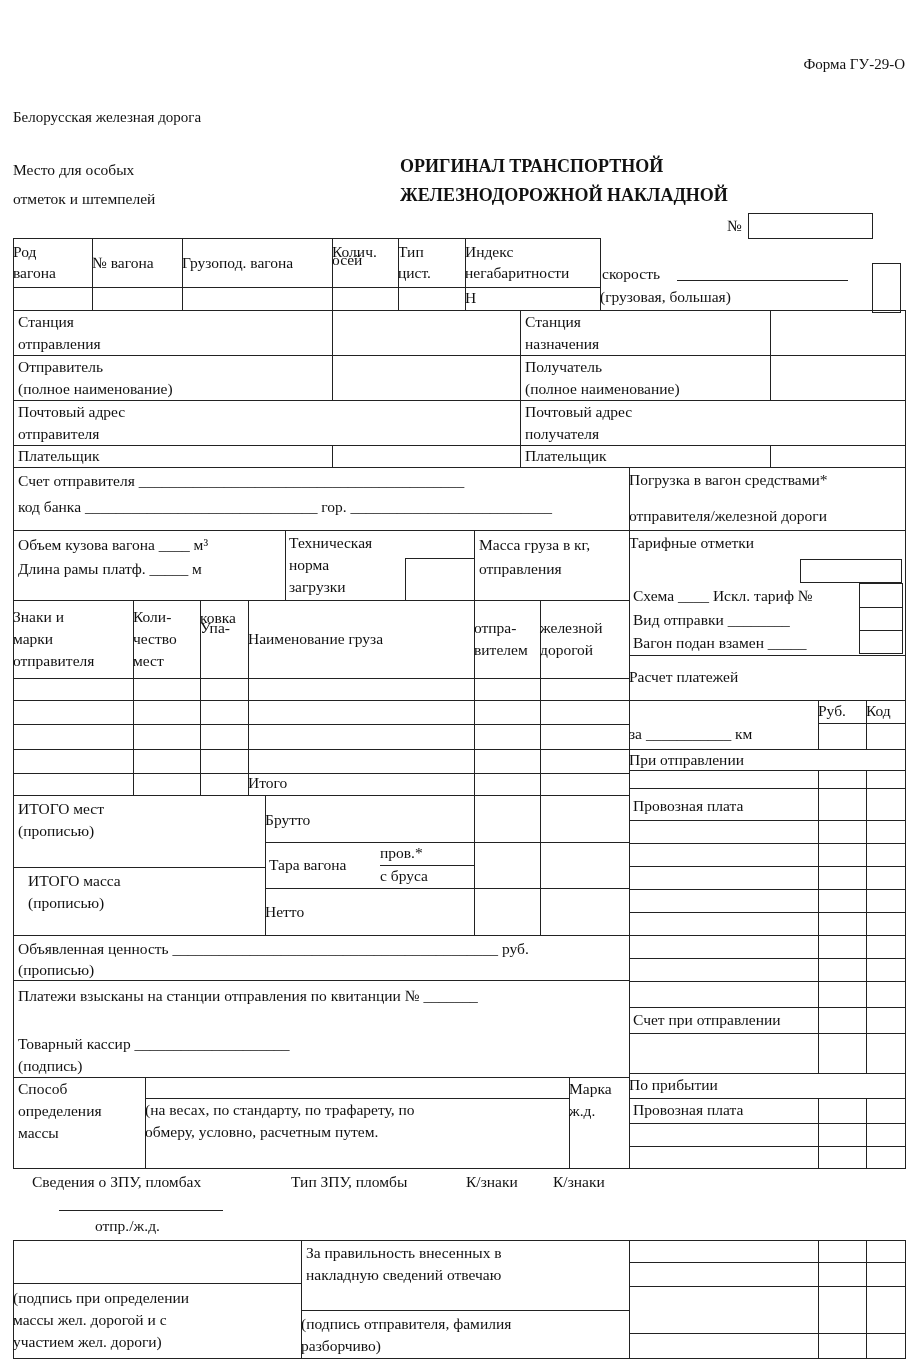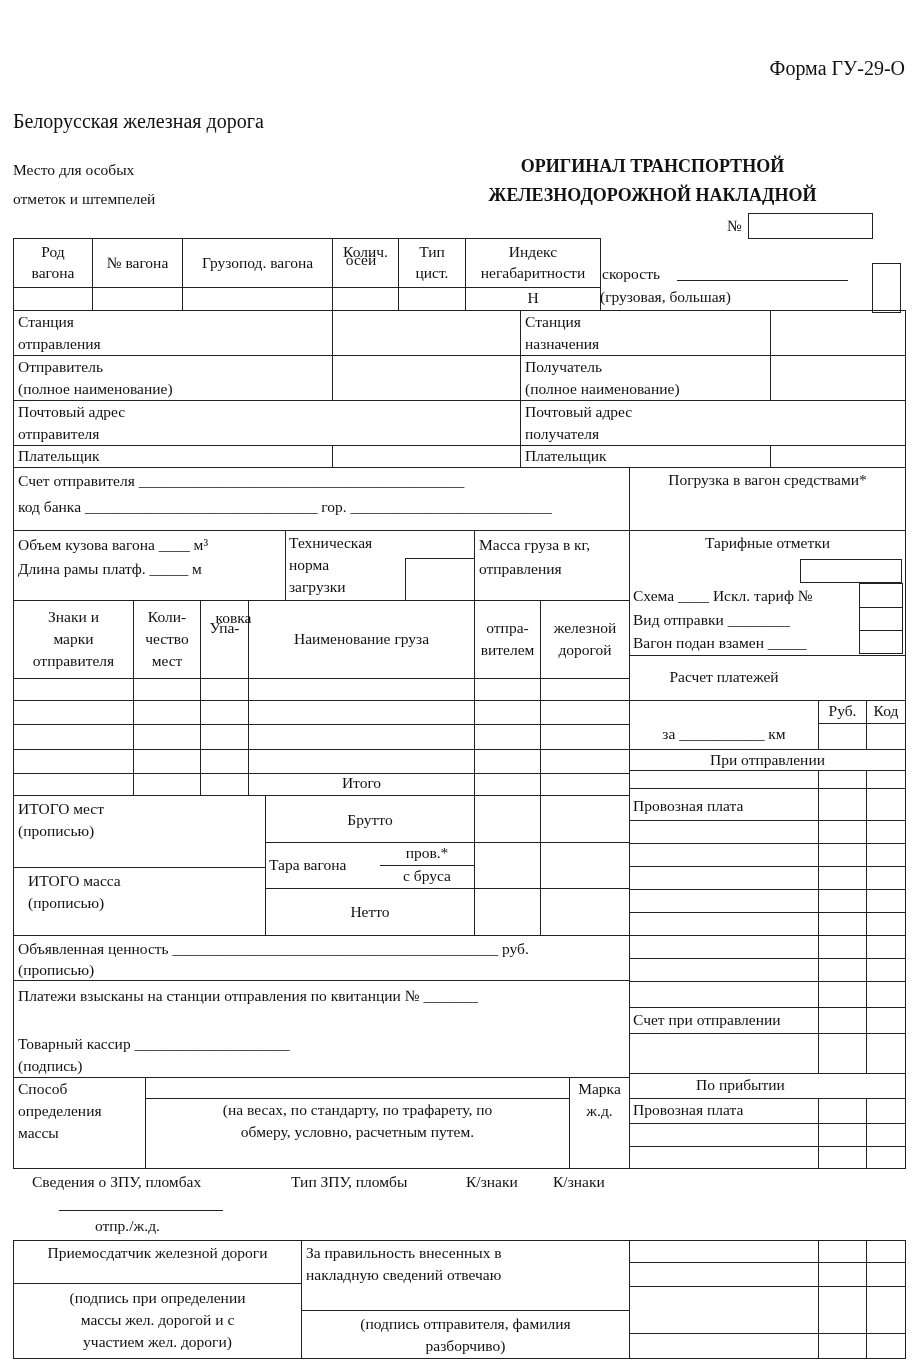--- a/index.html
+++ b/index.html
@@ -1,24 +1,24 @@
 <!DOCTYPE html>
 <html><head>
 <meta charset="utf-8">
 <style>
   html,body{margin:0;padding:0;background:#fff;}
   .page{position:relative;width:919px;height:1363px;background:#fff;
         font-family:"Liberation Serif",serif;color:#111;overflow:hidden;}
   .c{position:absolute;border:1px solid #222;box-sizing:border-box;background:transparent;}
   .t{position:absolute;font-size:15.5px;line-height:1.3;white-space:nowrap;}
-  .ctr{text-align:center;}
+  .ctr{text-align:left;}
   .rt{text-align:right;}
   .b{font-weight:bold;}
   .big{font-size:18px;}
-  .med{font-size:20px;}
+  .med{font-size:15px;}
   .ln{position:absolute;border-bottom:1.3px solid #222;}
 </style>
 </head>
 <body>
 
 <div class="page">
 
   <div class="t med rt" style="left:705px;top:55px;width:200px">Форма ГУ-29-О</div>
   <div class="t med" style="left:13px;top:108px">Белорусская железная дорога</div>
   <div class="t" style="left:13px;top:160px">Место для особых</div>
@@ -85,20 +85,21 @@
   <div class="t" style="left:525px;top:402px">Почтовый адрес</div>
   <div class="t" style="left:525px;top:424px">получателя</div>
   <div class="t" style="left:18px;top:446px">Плательщик</div>
   <div class="t" style="left:525px;top:446px">Плательщик</div>
 
   <div class="c" style="left:13px;top:467px;width:617px;height:64px"></div>
   <div class="c" style="left:629px;top:467px;width:277px;height:64px"></div>
   <div class="t" style="left:18px;top:471px">Счет отправителя __________________________________________</div>
   <div class="t" style="left:18px;top:497px">код банка ______________________________ гор. __________________________</div>
   <div class="t ctr" style="left:629px;top:470px;width:277px">Погрузка в вагон средствами*</div>
+  <div class="t ctr" style="left:629px;top:506px;width:277px">отправителя/железной дороги</div>
 
   <div class="c" style="left:13px;top:530px;width:273px;height:71px"></div>
   <div class="c" style="left:285px;top:530px;width:190px;height:71px"></div>
   <div class="c" style="left:474px;top:530px;width:156px;height:71px"></div>
   <div class="c" style="left:629px;top:530px;width:277px;height:126px"></div>
   <div class="c" style="left:405px;top:558px;width:70px;height:43px"></div>
   <div class="t" style="left:18px;top:535px">Объем кузова вагона ____ м³</div>
   <div class="t" style="left:18px;top:559px">Длина рамы платф. _____ м</div>
   <div class="t" style="left:289px;top:533px">Техническая</div>
   <div class="t" style="left:289px;top:555px">норма</div>
@@ -278,21 +279,20 @@
   <div class="t" style="left:291px;top:1172px">Тип ЗПУ, пломбы</div>
   <div class="t" style="left:466px;top:1172px">К/знаки</div>
   <div class="t" style="left:553px;top:1172px">К/знаки</div>
   <div class="ln" style="left:59px;top:1196px;width:164px;height:14px"></div>
   <div class="t" style="left:95px;top:1216px">отпр./ж.д.</div>
 
   <div class="c" style="left:13px;top:1240px;width:289px;height:44px"></div>
   <div class="c" style="left:13px;top:1283px;width:289px;height:76px"></div>
   <div class="c" style="left:301px;top:1240px;width:329px;height:71px"></div>
   <div class="c" style="left:301px;top:1310px;width:329px;height:49px"></div>
-  <div class="t ctr" style="left:13px;top:1243px;width:289px">Приемосдатчик железной дороги</div>
   <div class="t ctr" style="left:13px;top:1288px;width:289px">(подпись при определении</div>
   <div class="t ctr" style="left:13px;top:1310px;width:289px">массы жел. дорогой и с</div>
   <div class="t ctr" style="left:13px;top:1332px;width:289px">участием жел. дороги)</div>
   <div class="t" style="left:306px;top:1243px">За правильность внесенных в</div>
   <div class="t" style="left:306px;top:1265px">накладную сведений отвечаю</div>
   <div class="t ctr" style="left:301px;top:1314px;width:329px">(подпись отправителя, фамилия</div>
   <div class="t ctr" style="left:301px;top:1336px;width:329px">разборчиво)</div>
   <div class="c" style="left:629px;top:1240px;width:190px;height:23px"></div>
   <div class="c" style="left:818px;top:1240px;width:49px;height:23px"></div>
   <div class="c" style="left:866px;top:1240px;width:40px;height:23px"></div>

